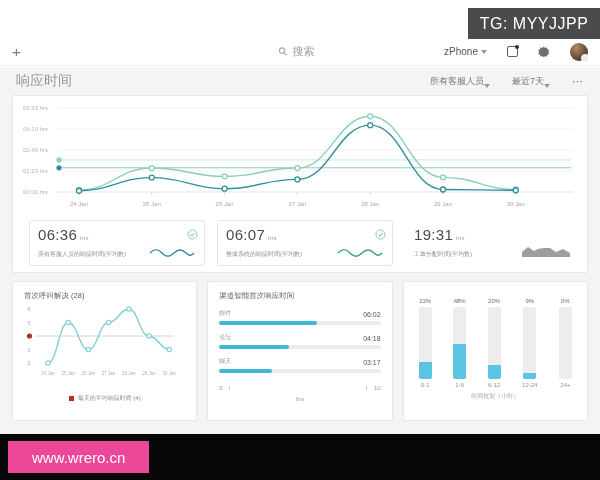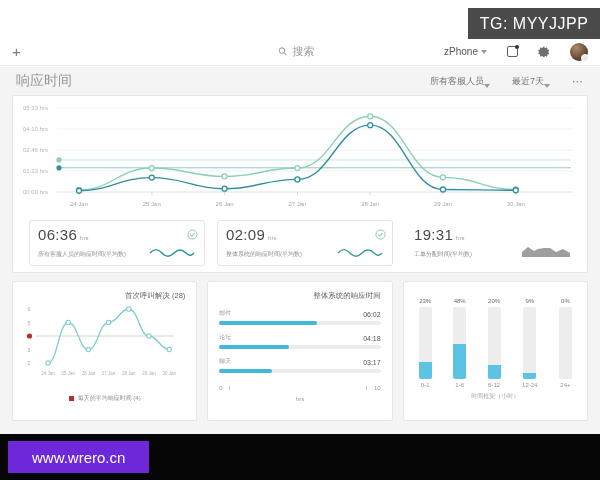--- a/index.html
+++ b/index.html
@@ -34,21 +34,21 @@
   .kpi-card { flex:1; border:1px solid #e4e4e4; border-radius:3px; padding:5px 8px 4px; position:relative; background:#fff; }
   .kpi-card.bare { border-color:transparent; }
   .kpi-val { font-size:15px; color:#4a4a4a; letter-spacing:0.3px; }
   .kpi-unit { font-size:6px; color:#a0a0a0; margin-left:3px; }
   .kpi-label { font-size:6px; color:#8d8d8d; position:absolute; left:8px; bottom:6px; white-space:nowrap; }
   .kpi-check { position:absolute; top:5px; right:6px; }
   .kpi-spark { position:absolute; right:8px; bottom:3px; }
 
   .bottom-row { position:absolute; top:214px; left:12px; right:12px; height:140px; display:flex; gap:10px; }
   .panel { flex:1; background:#fff; border:1px solid #e6e6e6; border-radius:2px; padding:9px 11px 6px; position:relative; }
-  .panel-title { font-size:7.5px; color:#5f5f5f;text-align:right; }
+  .panel-title { font-size:7.5px; color:#5f5f5f; }
 
   .legend-row { display:flex; align-items:center; justify-content:center; gap:4px; margin-top:1px; }
   .legend-swatch { width:5px; height:5px; }
   .legend-text { font-size:6px; color:#8a8a8a; }
 
   .ch-row { margin-top:8px; }
   .ch-head { display:flex; justify-content:space-between; align-items:flex-end; margin-bottom:3px; }
   .ch-label { font-size:6px; color:#9a9a9a; }
   .ch-value { font-size:7px; color:#555; }
   .ch-track { height:4px; background:#ececec; border-radius:2px; position:relative; }
@@ -65,21 +65,21 @@
   .br-pct { font-size:6px; color:#6d6d6d; }
   .br-track { width:13px; height:72px; background:#ededed; border-radius:2px; position:relative; overflow:hidden; }
   .br-fill { position:absolute; left:0; right:0; bottom:0; }
   .br-cat { font-size:6px; color:#949494; }
   .br-xlabel { text-align:center; font-size:6px; color:#a5a5a5; margin-top:4px; }
 
   
   .black-band { position:absolute; left:0; right:0; top:434px; height:46px; background:#060606; }
   .wm-top { position:absolute; top:8px; right:0; height:31px; min-width:132px; background:#4b4b4b; color:#fff;
             font-size:16px; display:flex; align-items:center; justify-content:center; padding:0 10px; letter-spacing:0.5px; }
-  .wm-bottom { position:absolute; left:8px; top:441px; height:32px; min-width:130px; background:#6d28d9; color:#fff;
+  .wm-bottom { position:absolute; left:8px; top:441px; height:32px; min-width:130px; background:#ec4899; color:#fff;
                font-size:15px; display:flex; align-items:center; justify-content:center; padding:0 24px; z-index:3; }
   text { font-family:"Liberation Sans","DejaVu Sans",sans-serif; }
 </style>
 </head>
 <body>
 
 <div class="stage">
 
   <div class="toolbar">
     <button class="add-btn">+</button>
@@ -182,21 +182,21 @@
           </span>
           <span class="kpi-label">所有客服人员的响应时间(平均数)</span>
           <span class="kpi-spark">
             <svg width="48" height="13" viewBox="0 0 48 13">
                 <path d="M2,8 C6,3.5 10,3.5 14,8 S22,12 26,8 S34,4 38,8 S44,10 46,8" fill="none" stroke="#2b93a0" stroke-width="1.4"></path>
               </svg>
           </span>
         </div>
 
         <div class="kpi-card">
-          <span class="kpi-val">02:09</span><span class="kpi-unit">hrs</span>
+          <span class="kpi-val">06:07</span><span class="kpi-unit">hrs</span>
           <span class="kpi-check">
             <svg width="11" height="11" viewBox="0 0 12 12">
                 <circle cx="6" cy="6" r="5" fill="none" stroke="#86c8a2" stroke-width="1"></circle>
                 <polyline points="3.6,6.2 5.3,7.8 8.4,4.4" fill="none" stroke="#86c8a2" stroke-width="1.1"></polyline>
               </svg>
           </span>
           <span class="kpi-label">整体系统的响应时间(平均数)</span>
           <span class="kpi-spark">
             <svg width="48" height="13" viewBox="0 0 48 13">
                 <path d="M2,8 C6,3.5 10,3.5 14,8 S22,12 26,8 S34,4 38,8 S44,10 46,8" fill="none" stroke="#3da08c" stroke-width="1.4"></path>
@@ -243,21 +243,21 @@
               <text x="125" y="74" font-size="4.5" fill="#b0b0b0" text-anchor="middle">29 Jan</text>
               <text x="145.2" y="74" font-size="4.5" fill="#b0b0b0" text-anchor="middle">30 Jan</text>
             </svg></div>
         <div class="legend-row">
           <span class="legend-swatch" style="background: rgb(181, 48, 42);"></span>
           <span class="legend-text">每天的平均响应时间 (4)</span>
         </div>
       </div>
 
       <div class="panel">
-        <div class="panel-title">整体系统的响应时间</div>
+        <div class="panel-title">渠道智能首次响应时间</div>
         <div>
             <div class="ch-row">
               <div class="ch-head">
                 <span class="ch-label">邮件</span>
                 <span class="ch-value">06:02</span>
               </div>
               <div class="ch-track">
                 <div class="ch-fill" style="width:60.3%;background:#41b8d9"></div>
               </div>
             </div>

